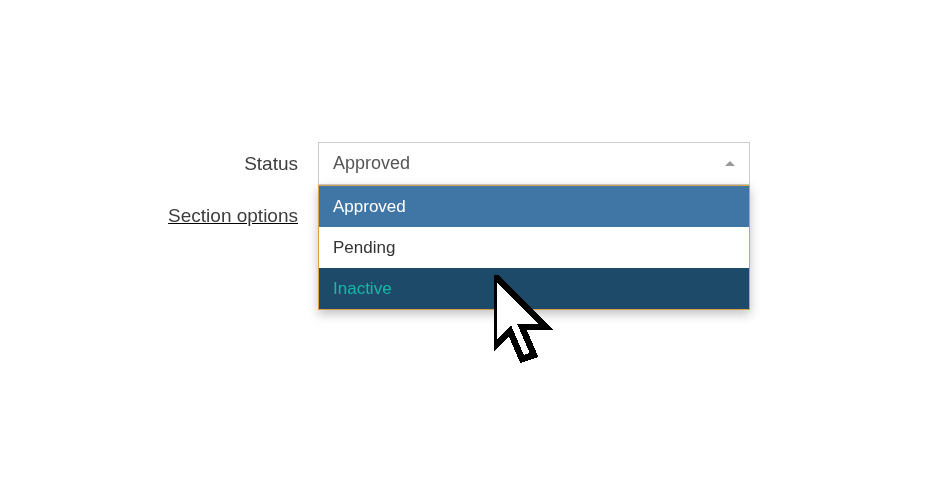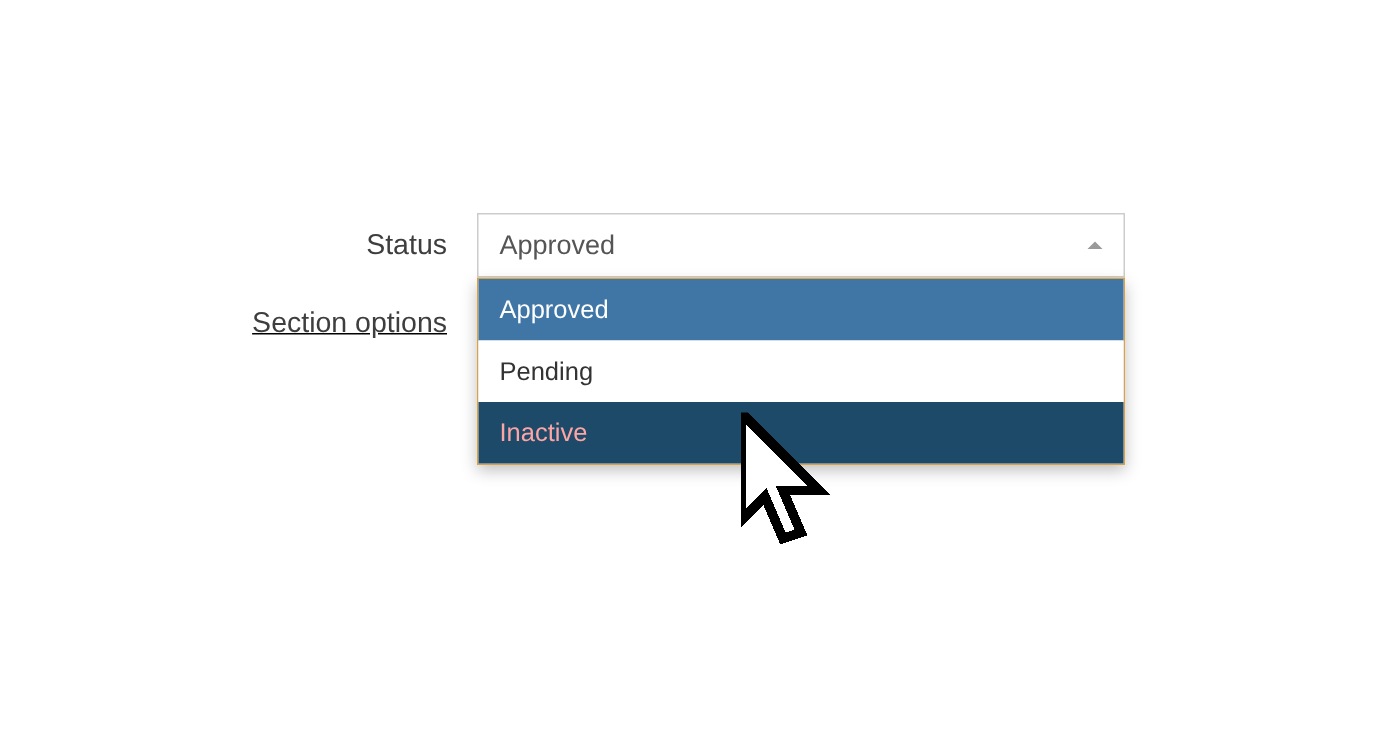--- a/index.html
+++ b/index.html
@@ -63,21 +63,21 @@
       font-size: 17px;
       color: #333;
       background: #fff;
     }
     .dropdown-item.selected {
       background: #3f76a6;
       color: #fff;
     }
     .dropdown-item.hovered {
       background: #1e4a6a;
-      color: #fca5a5;
+      color: #14b8a6;
     }
     .cursor {
       position: absolute;
       top: 275px;
       left: 494px;
       z-index: 20;
       pointer-events: none;
     }
   </style>
 </head>

